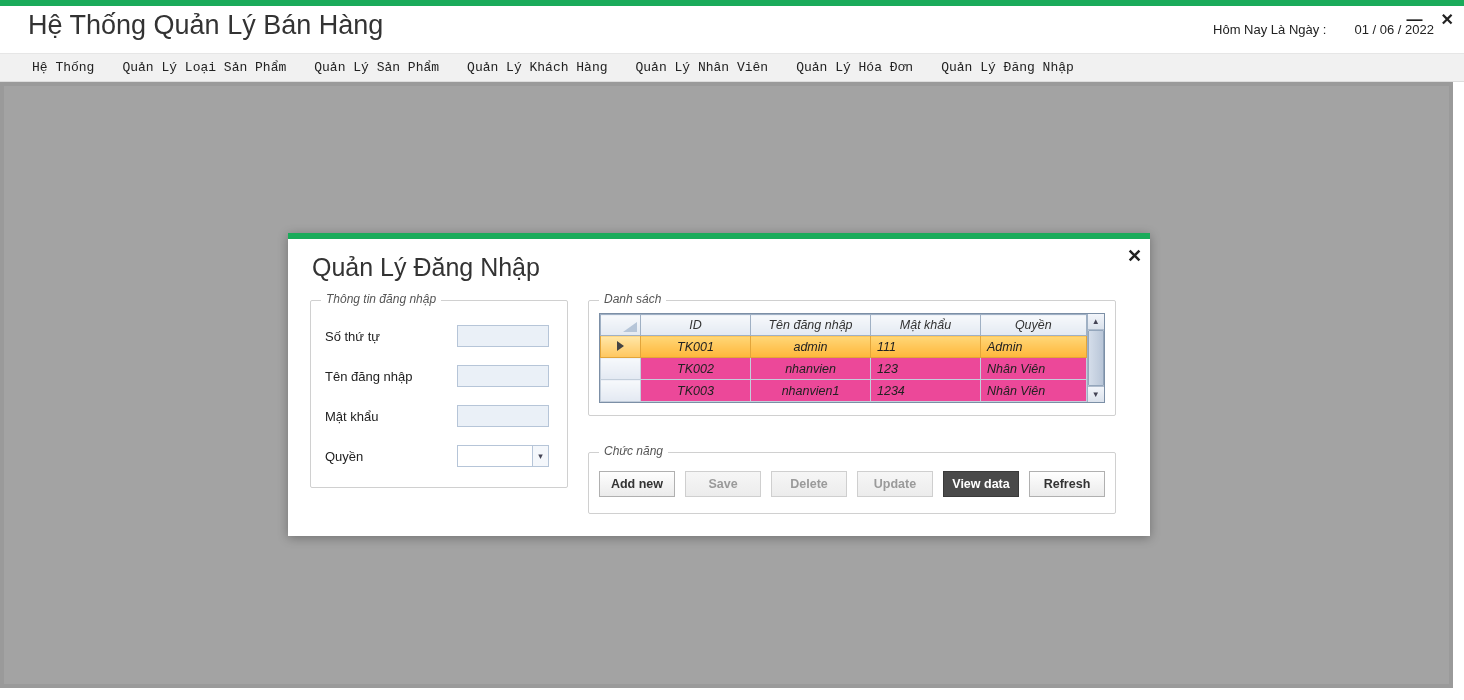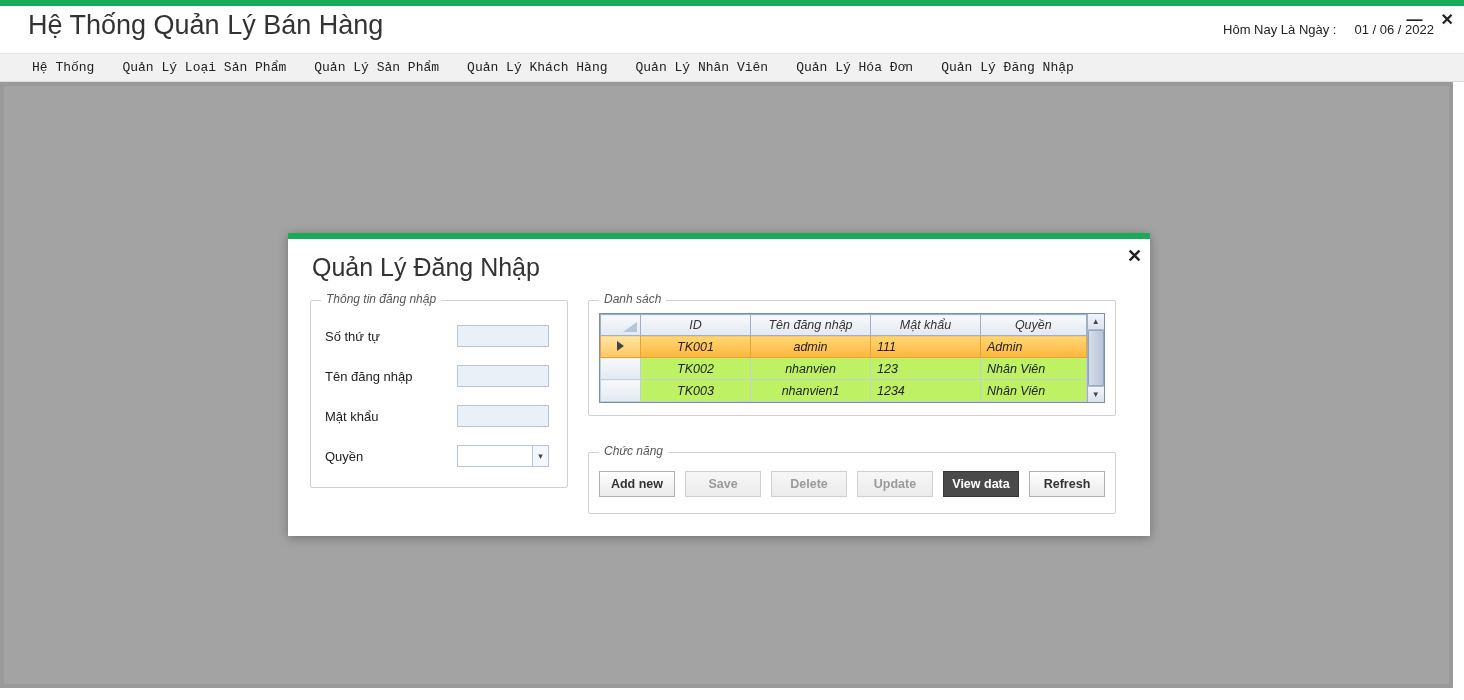--- a/index.html
+++ b/index.html
@@ -23,21 +23,21 @@
     display: flex; gap: 18px; align-items: center;
   }
   .wc { font-size: 16px; font-weight: 700; cursor: default; }
   .app-header {
     display: flex; align-items: center; justify-content: space-between;
     padding: 4px 30px 12px 28px;
   }
   .app-title {
     font-size: 27px; font-weight: 300; color: #333;
   }
-  .date-wrap { display: flex; gap: 18px; font-size: 13px; color: #222; margin-top:8px;}
+  .date-wrap { display: flex; gap: 28px; font-size: 13px; color: #222; margin-top:8px;}
   .menubar {
     background: #f1f1f1;
     border-top: 1px solid #e6e6e6;
     border-bottom: 1px solid #ddd;
     display: flex; gap: 0;
     padding: 0 18px;
   }
   .menubar .menu-item {
     padding: 6px 14px;
     font-size: 13px;
@@ -118,21 +118,21 @@
     background: linear-gradient(#f7f9fc, #e3e9f2);
     border: 1px solid #9fb0c4;
     padding: 3px 6px; font-weight: normal; font-style: italic; color: #333;
     height: 20px;
   }
   .grid-table td {
     border: 1px solid #c3cedb;
     padding: 2px 6px;
     height: 20px;
     font-style: italic;
-    background: #bef264;
+    background: #ec4899;
   }
   .rowhdr {
     background: linear-gradient(#f7f9fc, #e3e9f2) !important;
     width: 40px; text-align: center;
     font-style: normal !important;
   }
   .corner {
     width: 40px;
     background: linear-gradient(#f7f9fc, #e3e9f2);
     position: relative;

